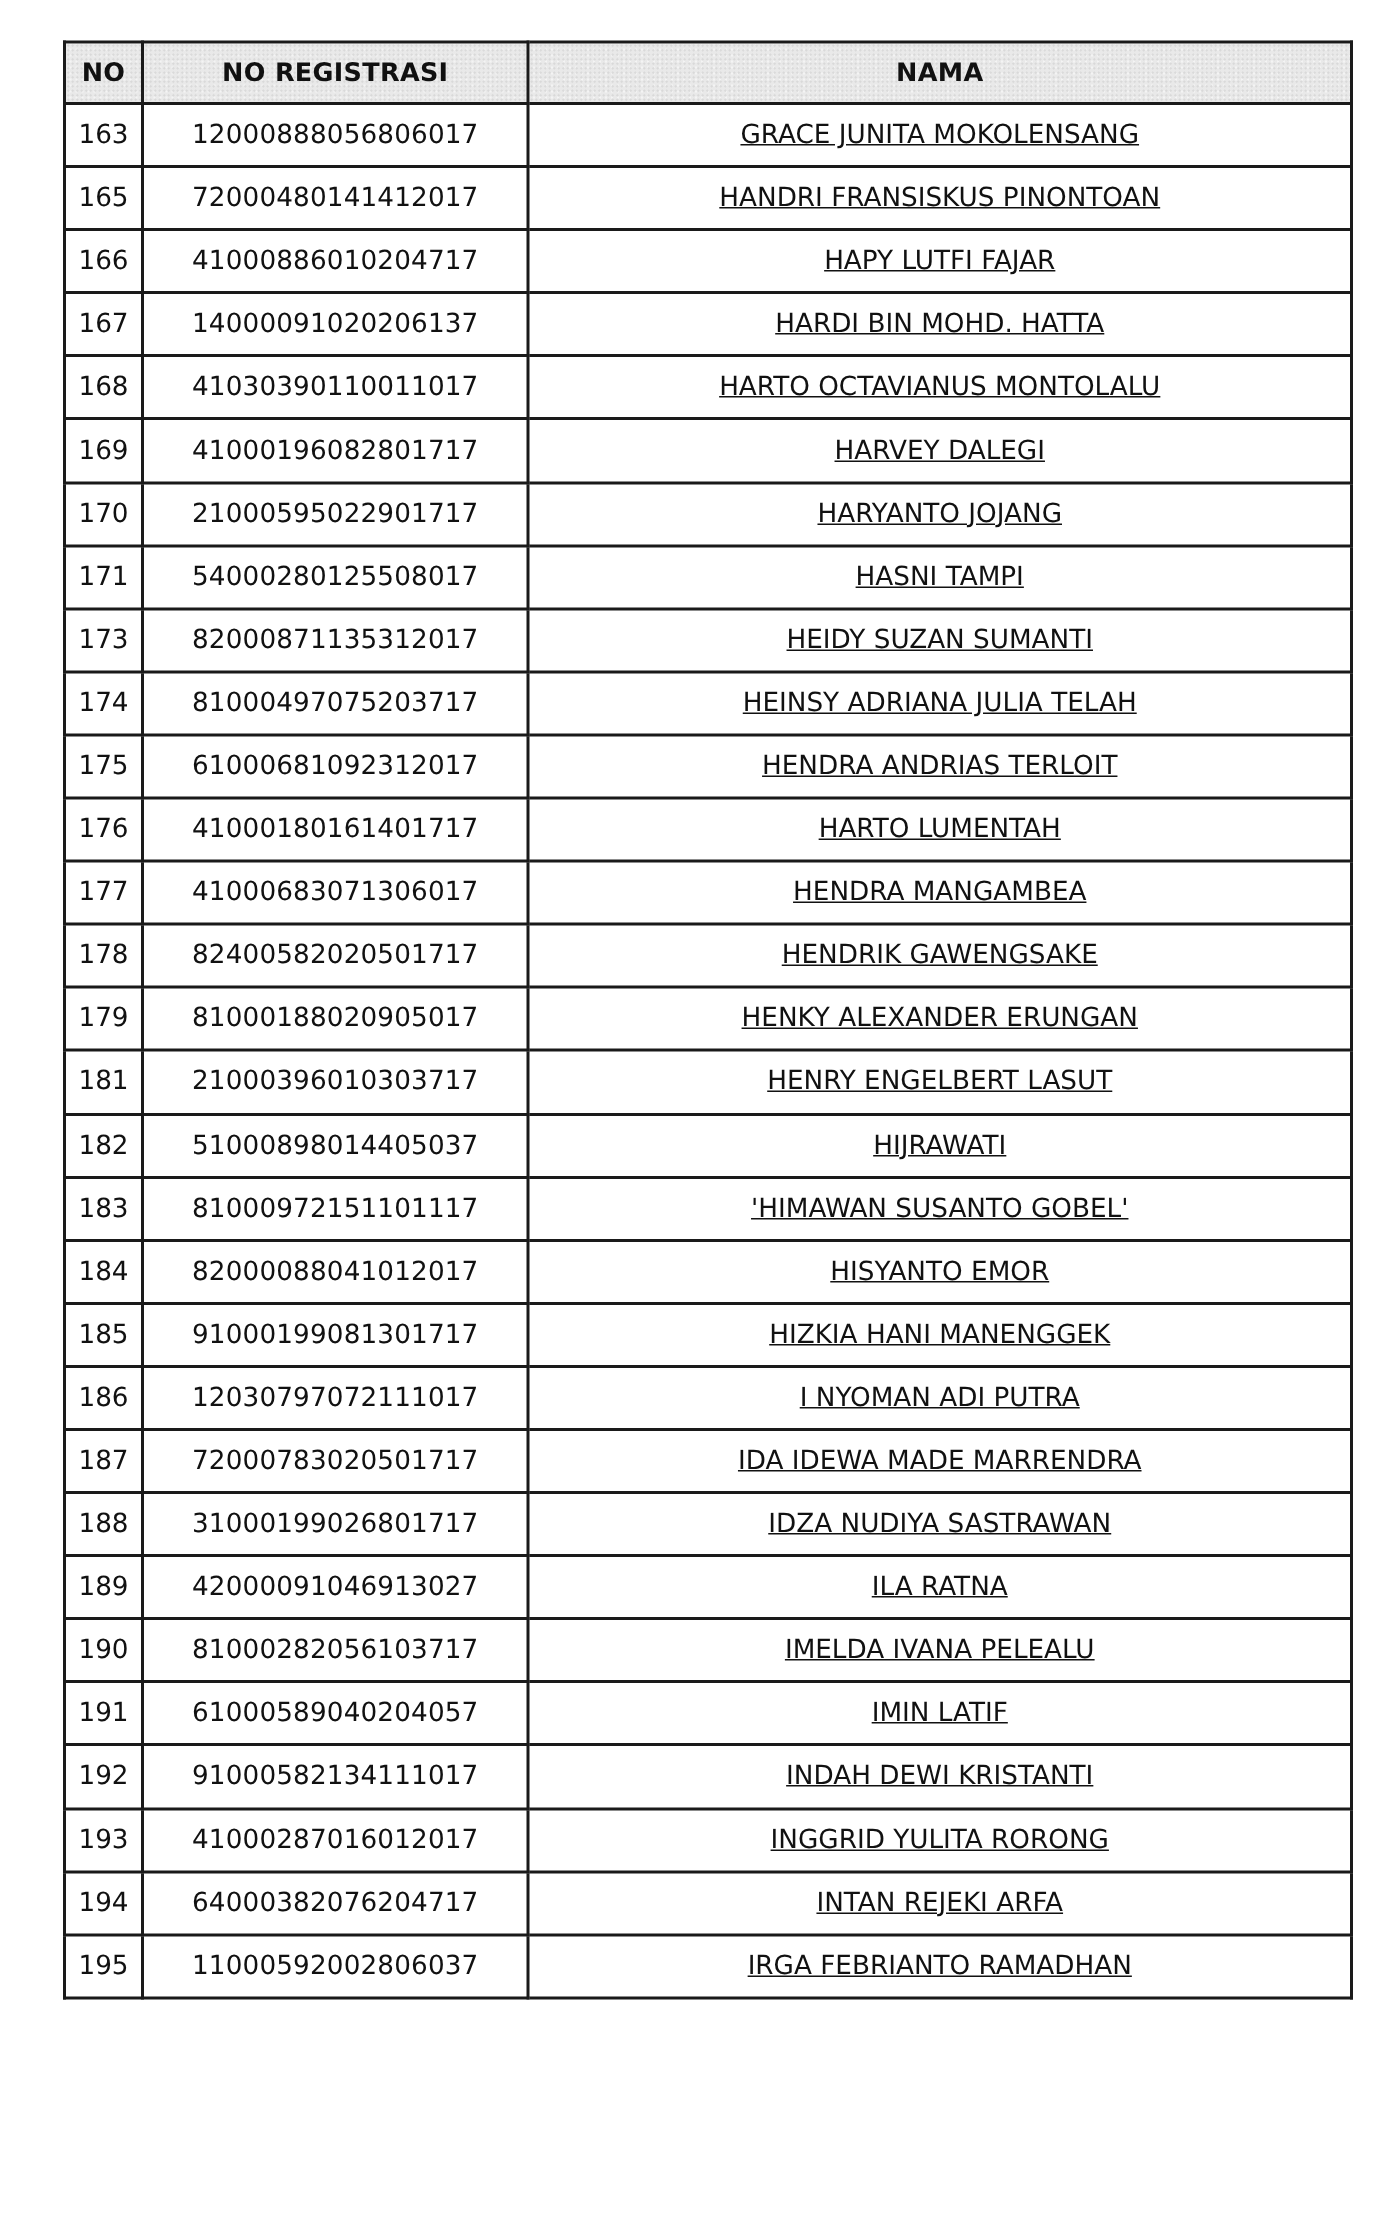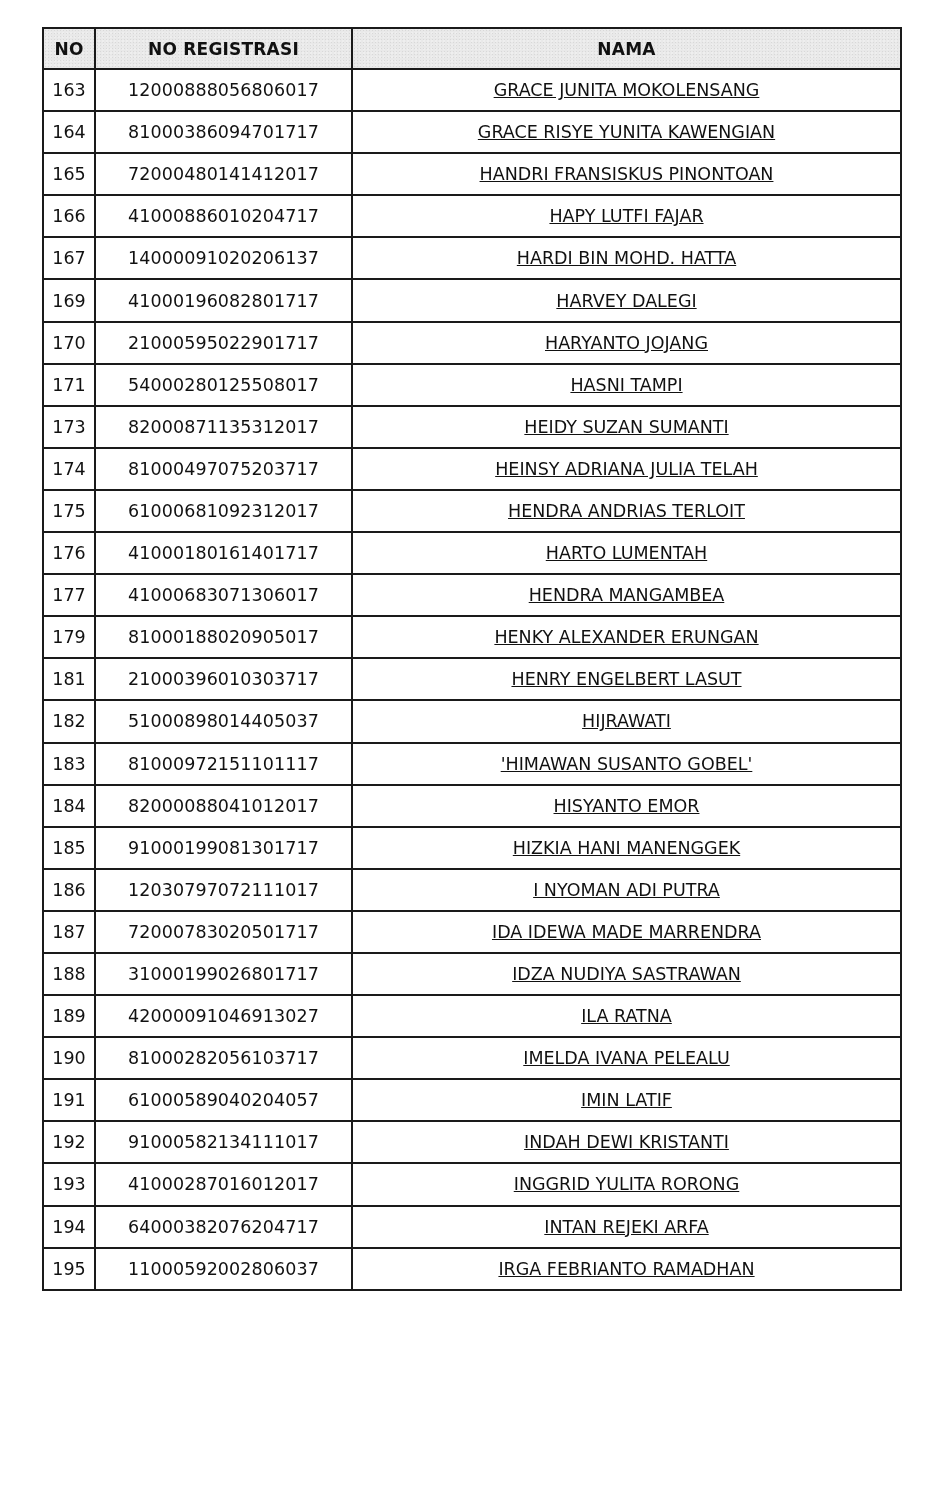--- a/index.html
+++ b/index.html
@@ -76,40 +76,40 @@
         <th>NAMA</th>
       </tr>
     </thead>
     <tbody id="table-body">
         <tr>
           <td class="cell-no">163</td>
           <td class="cell-reg">12000888056806017</td>
           <td class="cell-name">GRACE JUNITA MOKOLENSANG</td>
         </tr>
         <tr>
-          <td class="cell-no">164</td>
-          <td class="cell-reg">81000386094701717</td>
-          <td class="cell-name">GRACE RISYE YUNITA KAWENGIAN</td>
-        </tr>
-        <tr>
           <td class="cell-no">165</td>
           <td class="cell-reg">72000480141412017</td>
           <td class="cell-name">HANDRI FRANSISKUS PINONTOAN</td>
         </tr>
         <tr>
           <td class="cell-no">166</td>
           <td class="cell-reg">41000886010204717</td>
           <td class="cell-name">HAPY LUTFI FAJAR</td>
         </tr>
         <tr>
           <td class="cell-no">167</td>
           <td class="cell-reg">14000091020206137</td>
           <td class="cell-name">HARDI BIN MOHD. HATTA</td>
         </tr>
         <tr>
+          <td class="cell-no">168</td>
+          <td class="cell-reg">41030390110011017</td>
+          <td class="cell-name">HARTO OCTAVIANUS MONTOLALU</td>
+        </tr>
+        <tr>
           <td class="cell-no">169</td>
           <td class="cell-reg">41000196082801717</td>
           <td class="cell-name">HARVEY DALEGI</td>
         </tr>
         <tr>
           <td class="cell-no">170</td>
           <td class="cell-reg">21000595022901717</td>
           <td class="cell-name">HARYANTO JOJANG</td>
         </tr>
         <tr>
@@ -134,20 +134,25 @@
         </tr>
         <tr>
           <td class="cell-no">176</td>
           <td class="cell-reg">41000180161401717</td>
           <td class="cell-name">HARTO LUMENTAH</td>
         </tr>
         <tr>
           <td class="cell-no">177</td>
           <td class="cell-reg">41000683071306017</td>
           <td class="cell-name">HENDRA MANGAMBEA</td>
+        </tr>
+        <tr>
+          <td class="cell-no">178</td>
+          <td class="cell-reg">82400582020501717</td>
+          <td class="cell-name">HENDRIK GAWENGSAKE</td>
         </tr>
         <tr>
           <td class="cell-no">179</td>
           <td class="cell-reg">81000188020905017</td>
           <td class="cell-name">HENKY ALEXANDER ERUNGAN</td>
         </tr>
         <tr>
           <td class="cell-no">181</td>
           <td class="cell-reg">21000396010303717</td>
           <td class="cell-name">HENRY ENGELBERT LASUT</td>

